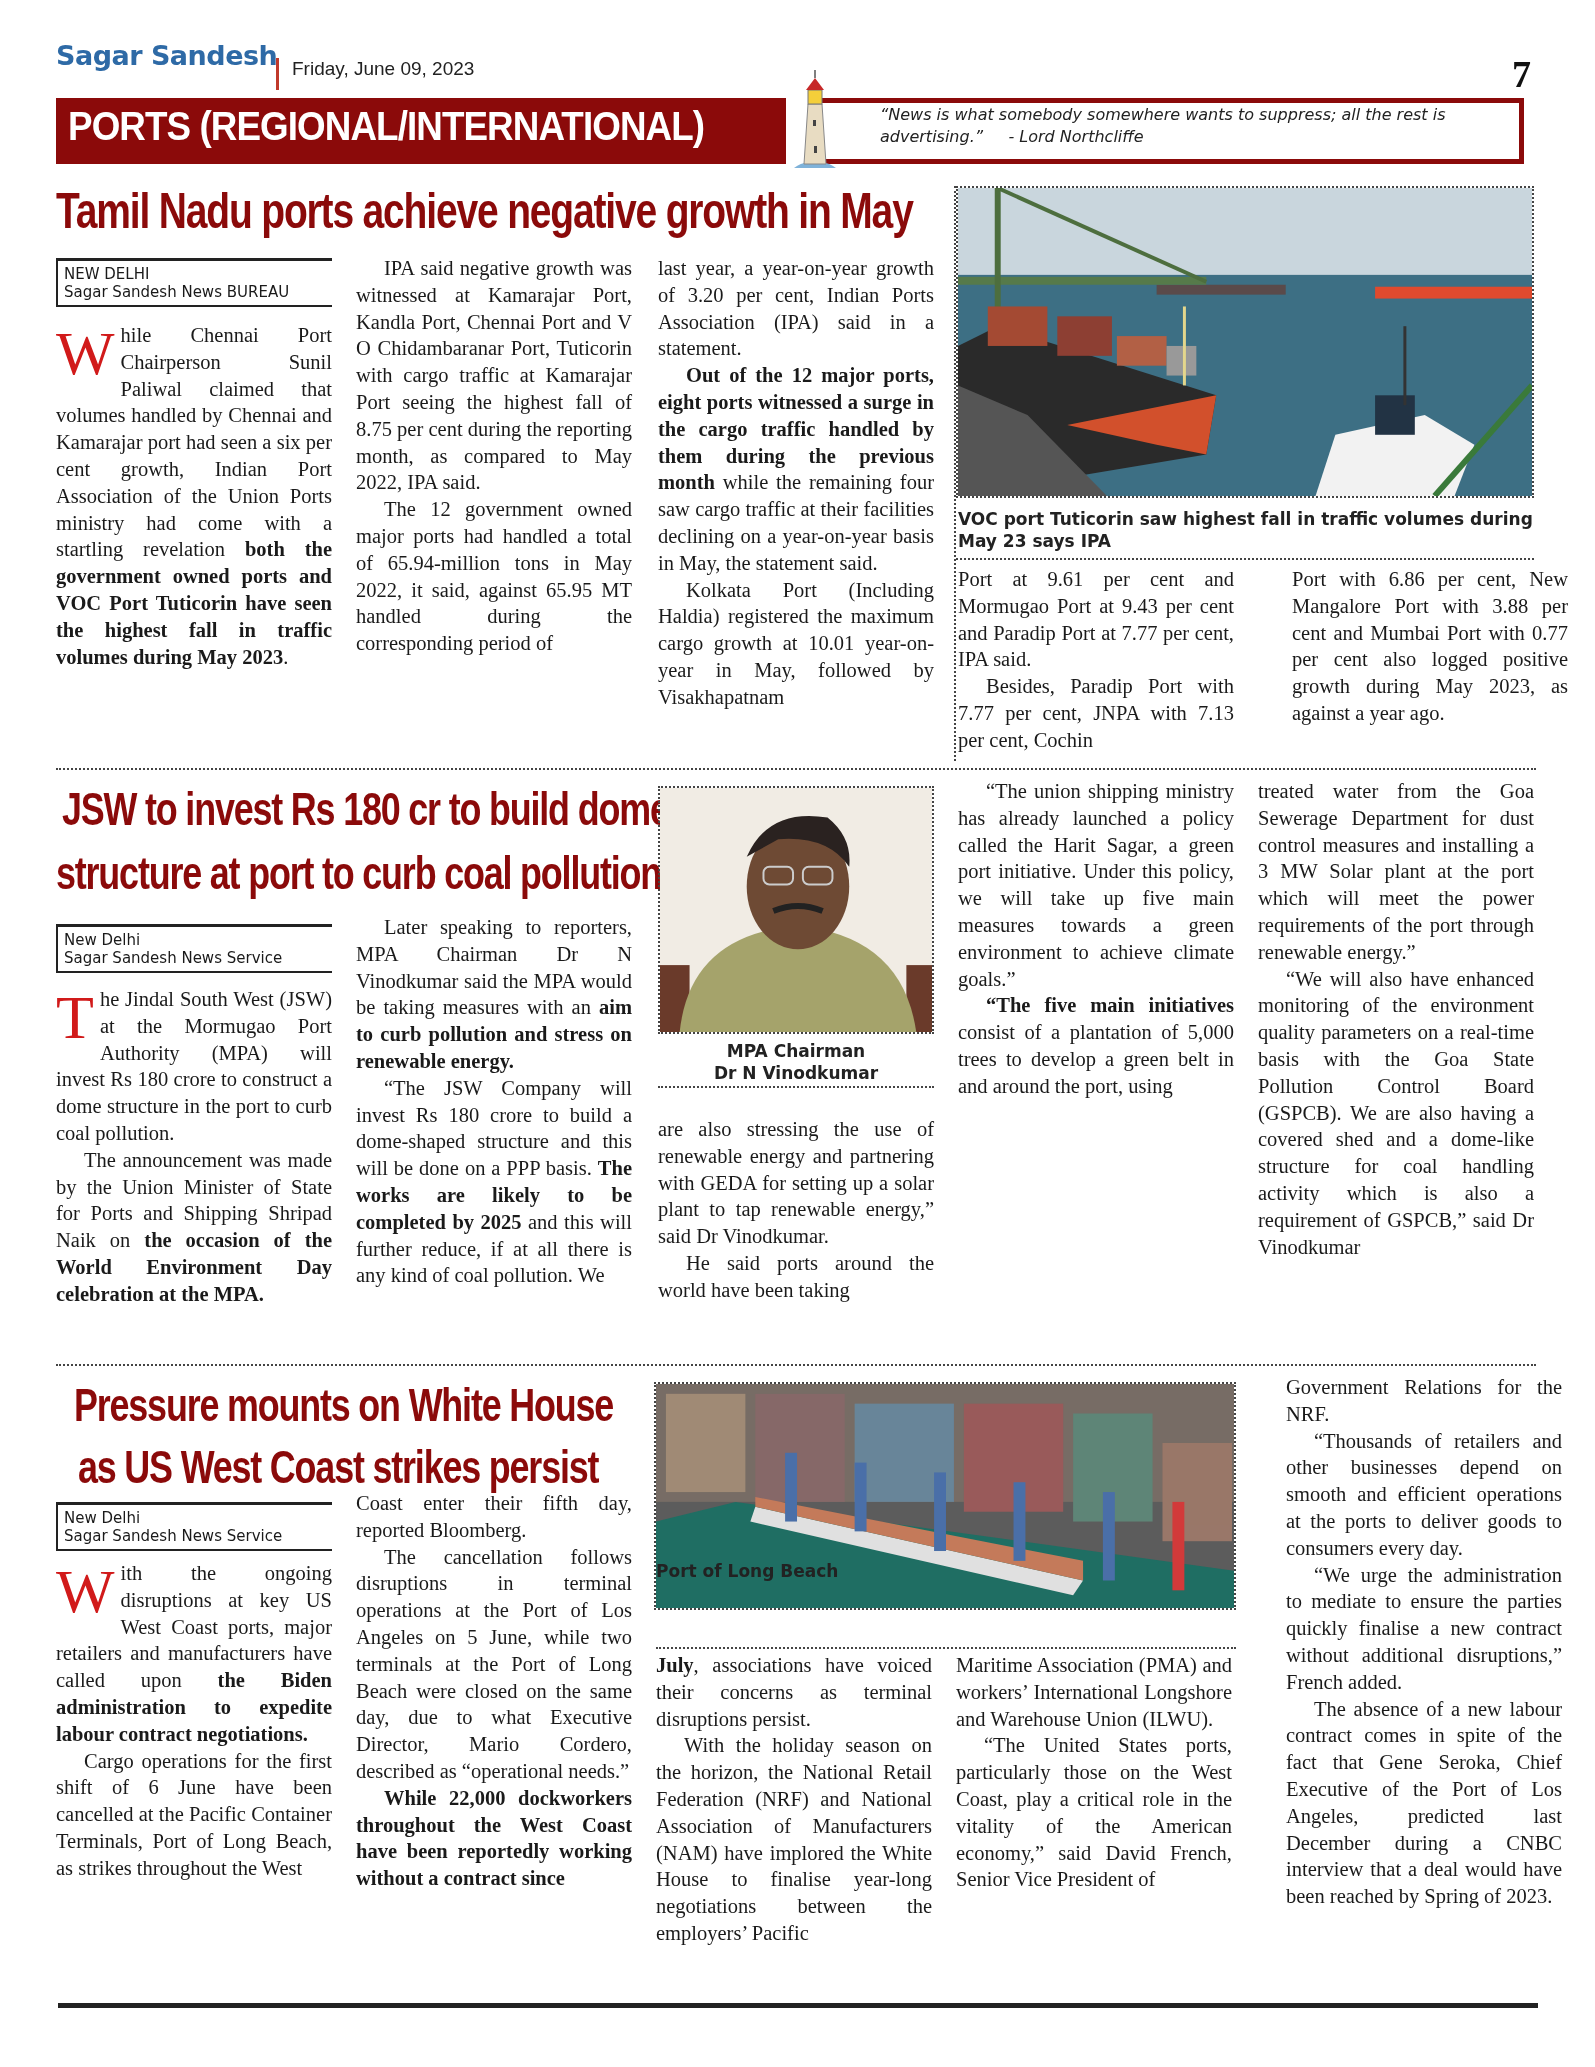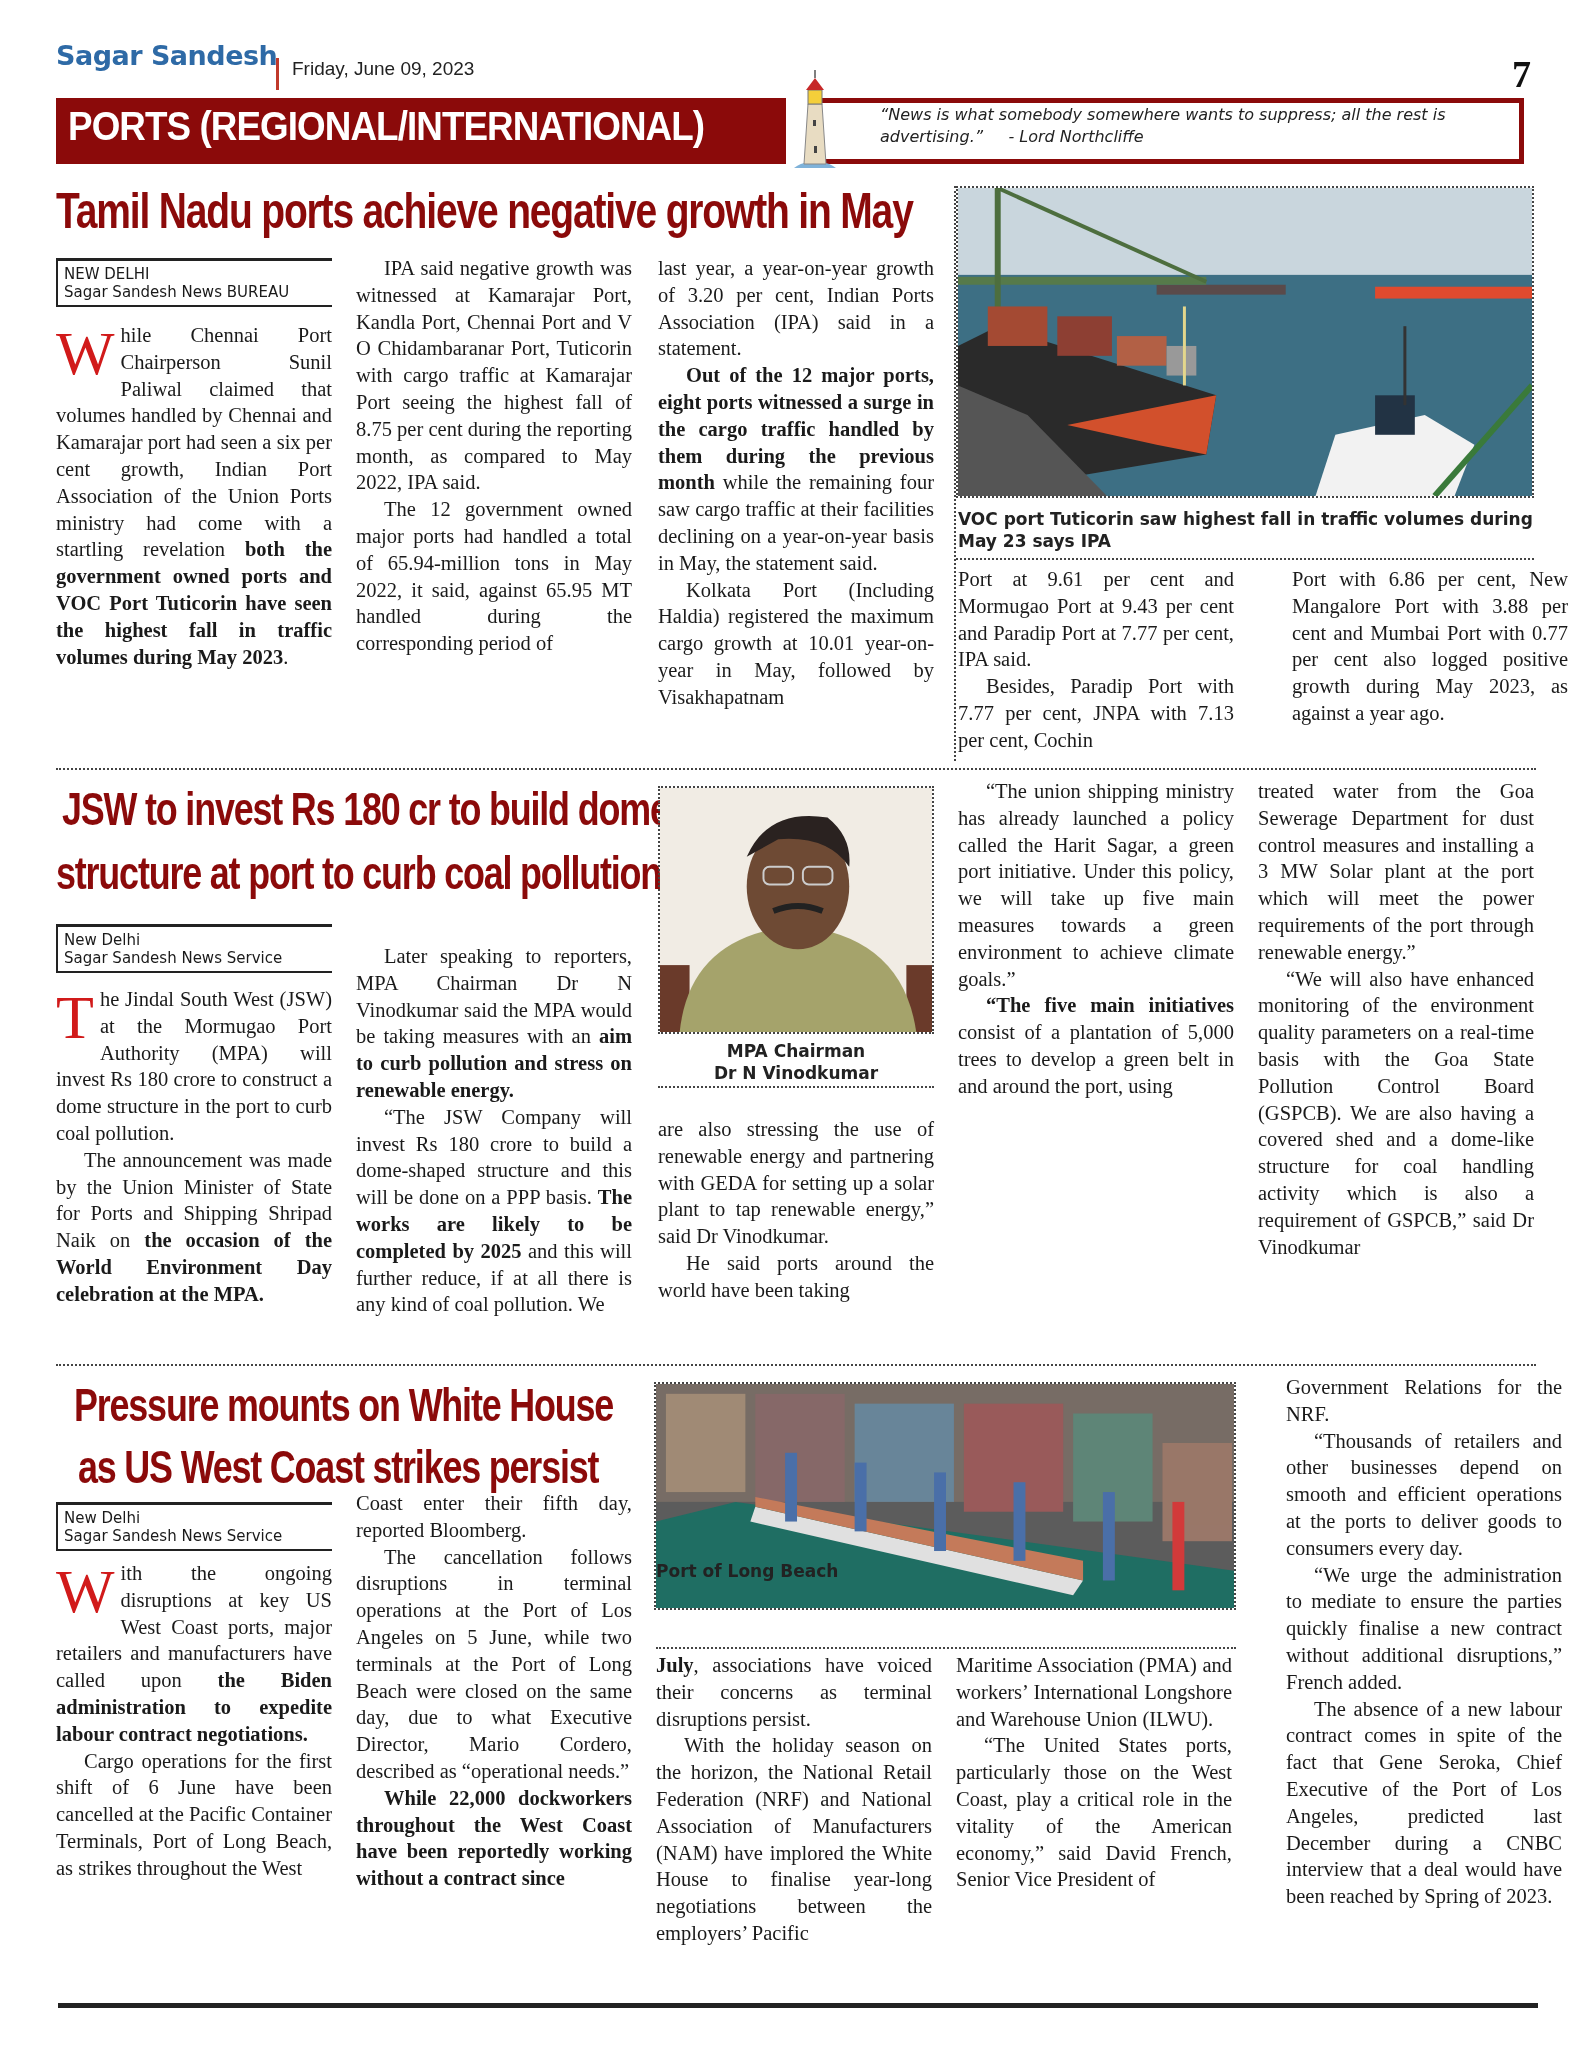--- a/index.html
+++ b/index.html
@@ -128,21 +128,21 @@
 <div class="abs dateline" style="left:56px; top:924px;">
   <div>New Delhi</div>
   <div>Sagar Sandesh News Service</div>
 </div>
 
 <div class="abs col" style="left:56px; top:986px;">
   <p class="noindent"><span class="dropcap">T</span><span>he Jindal South West (JSW) at the Mormugao Port Authority (MPA) will invest Rs 180 crore to construct a dome structure in the port to curb coal pollution.</span></p>
   <p><span>The announcement was made by the Union Minister of State for Ports and Shipping Shripad Naik on </span><b>the occasion of the World Environment Day celebration at the MPA.</b></p>
 </div>
 
-<div class="abs col" style="left:356px; top:914px;margin-top:29px;">
+<div class="abs col" style="left:356px; top:914px;">
   <p><span>Later speaking to reporters, MPA Chairman Dr N Vinodkumar said the MPA would be taking measures with an </span><b>aim to curb pollution and stress on renewable energy.</b></p>
   <p><span>“The JSW Company will invest Rs 180 crore to build a dome-shaped structure and this will be done on a PPP basis. </span><b>The works are likely to be completed by 2025</b><span> and this will further reduce, if at all there is any kind of coal pollution. We</span></p>
 </div>
 
 <div class="abs photo" style="left:658px; top:786px; width:276px; height:248px;">
   <svg width="100%" height="100%" viewBox="0 0 276 248" preserveAspectRatio="none">
     <rect width="276" height="248" fill="#f1ece4"></rect>
     <rect x="0" y="180" width="30" height="68" fill="#6a3a2a"></rect>
     <rect x="250" y="180" width="26" height="68" fill="#6a3a2a"></rect>
     <path d="M20 248 Q30 150 138 140 Q246 150 260 248 Z" fill="#a5a36b"></path>

